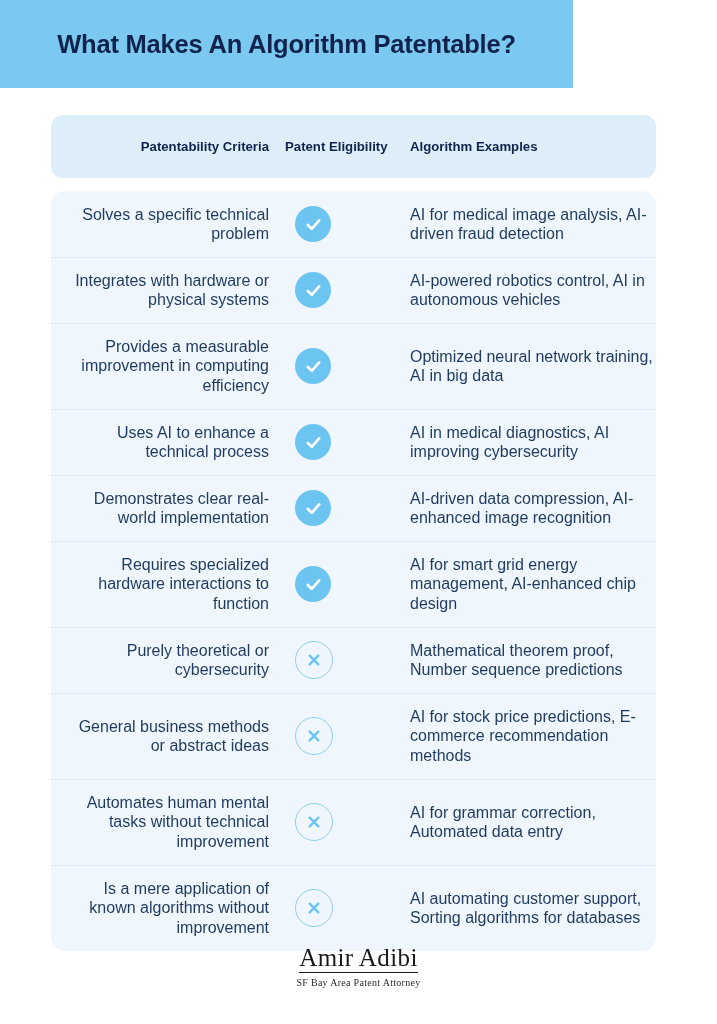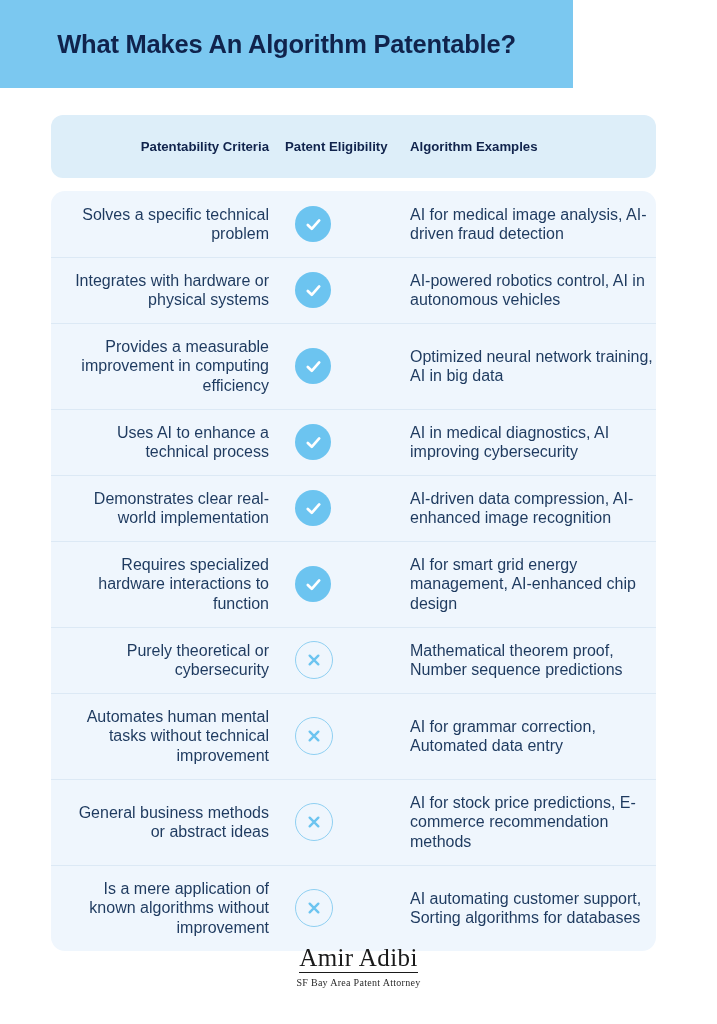--- a/index.html
+++ b/index.html
@@ -240,40 +240,40 @@
           <div class="col-2 cell-icon">
             <span class="icon-no">
               <svg width="16" height="16" viewBox="0 0 24 24" aria-hidden="true">
                 <path d="M5.5 5.5 L18.5 18.5 M18.5 5.5 L5.5 18.5" fill="none" stroke="#6CC4F0" stroke-width="3.6" stroke-linecap="round"></path>
               </svg>
             </span>
           </div>
           <div class="col-3 cell-text">Mathematical theorem proof, Number sequence predictions</div>
         </div>
         <div class="row" style="height: 86px;">
+          <div class="col-1 cell-text">General business methods or abstract ideas</div>
+          <div class="col-2 cell-icon">
+            <span class="icon-no">
+              <svg width="16" height="16" viewBox="0 0 24 24" aria-hidden="true">
+                <path d="M5.5 5.5 L18.5 18.5 M18.5 5.5 L5.5 18.5" fill="none" stroke="#6CC4F0" stroke-width="3.6" stroke-linecap="round"></path>
+              </svg>
+            </span>
+          </div>
+          <div class="col-3 cell-text">AI for stock price predictions, E-commerce recommendation methods</div>
+        </div>
+        <div class="row" style="height: 86px;">
           <div class="col-1 cell-text">Automates human mental tasks without technical improvement</div>
           <div class="col-2 cell-icon">
             <span class="icon-no">
               <svg width="16" height="16" viewBox="0 0 24 24" aria-hidden="true">
                 <path d="M5.5 5.5 L18.5 18.5 M18.5 5.5 L5.5 18.5" fill="none" stroke="#6CC4F0" stroke-width="3.6" stroke-linecap="round"></path>
               </svg>
             </span>
           </div>
           <div class="col-3 cell-text">AI for grammar correction, Automated data entry</div>
-        </div>
-        <div class="row" style="height: 86px;">
-          <div class="col-1 cell-text">General business methods or abstract ideas</div>
-          <div class="col-2 cell-icon">
-            <span class="icon-no">
-              <svg width="16" height="16" viewBox="0 0 24 24" aria-hidden="true">
-                <path d="M5.5 5.5 L18.5 18.5 M18.5 5.5 L5.5 18.5" fill="none" stroke="#6CC4F0" stroke-width="3.6" stroke-linecap="round"></path>
-              </svg>
-            </span>
-          </div>
-          <div class="col-3 cell-text">AI for stock price predictions, E-commerce recommendation methods</div>
         </div>
         <div class="row" style="height: 86px;">
           <div class="col-1 cell-text">Is a mere application of known algorithms without improvement</div>
           <div class="col-2 cell-icon">
             <span class="icon-no">
               <svg width="16" height="16" viewBox="0 0 24 24" aria-hidden="true">
                 <path d="M5.5 5.5 L18.5 18.5 M18.5 5.5 L5.5 18.5" fill="none" stroke="#6CC4F0" stroke-width="3.6" stroke-linecap="round"></path>
               </svg>
             </span>
           </div>

